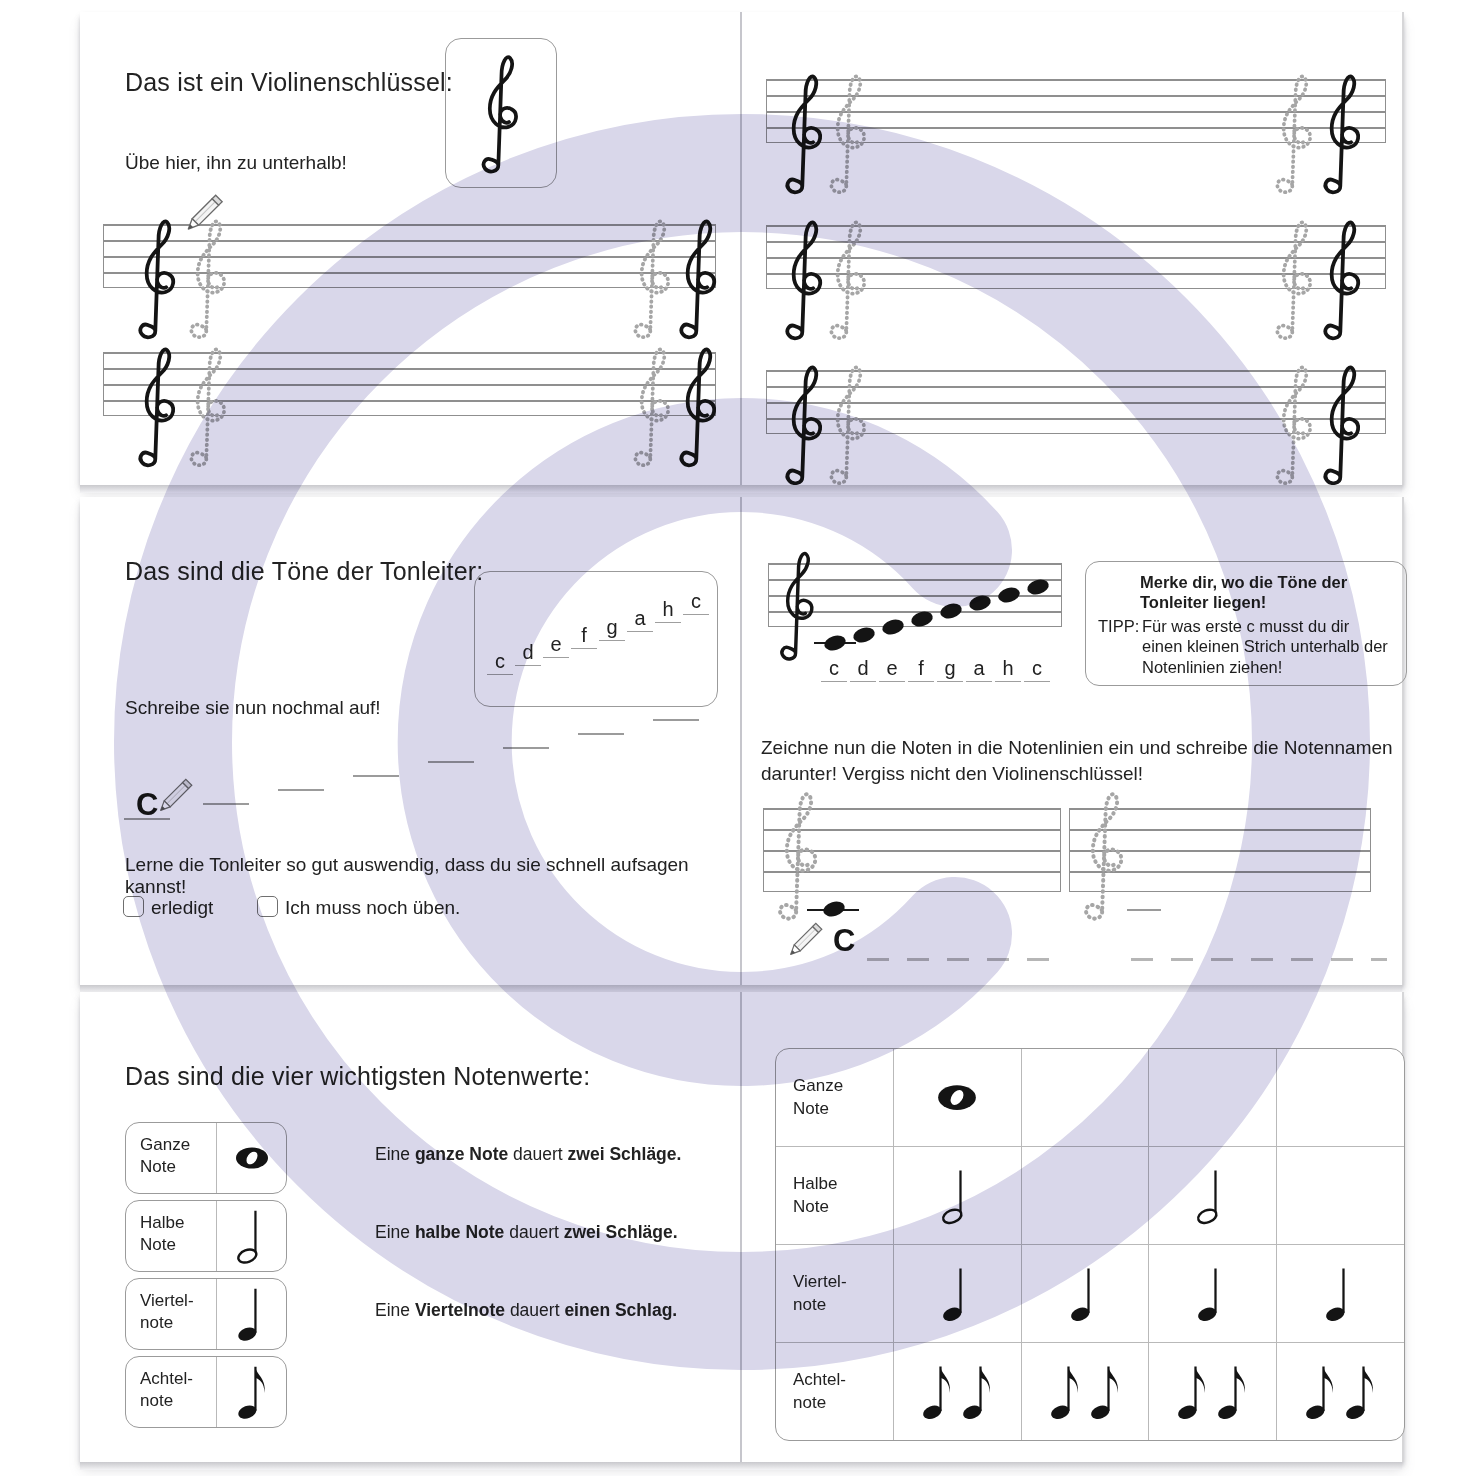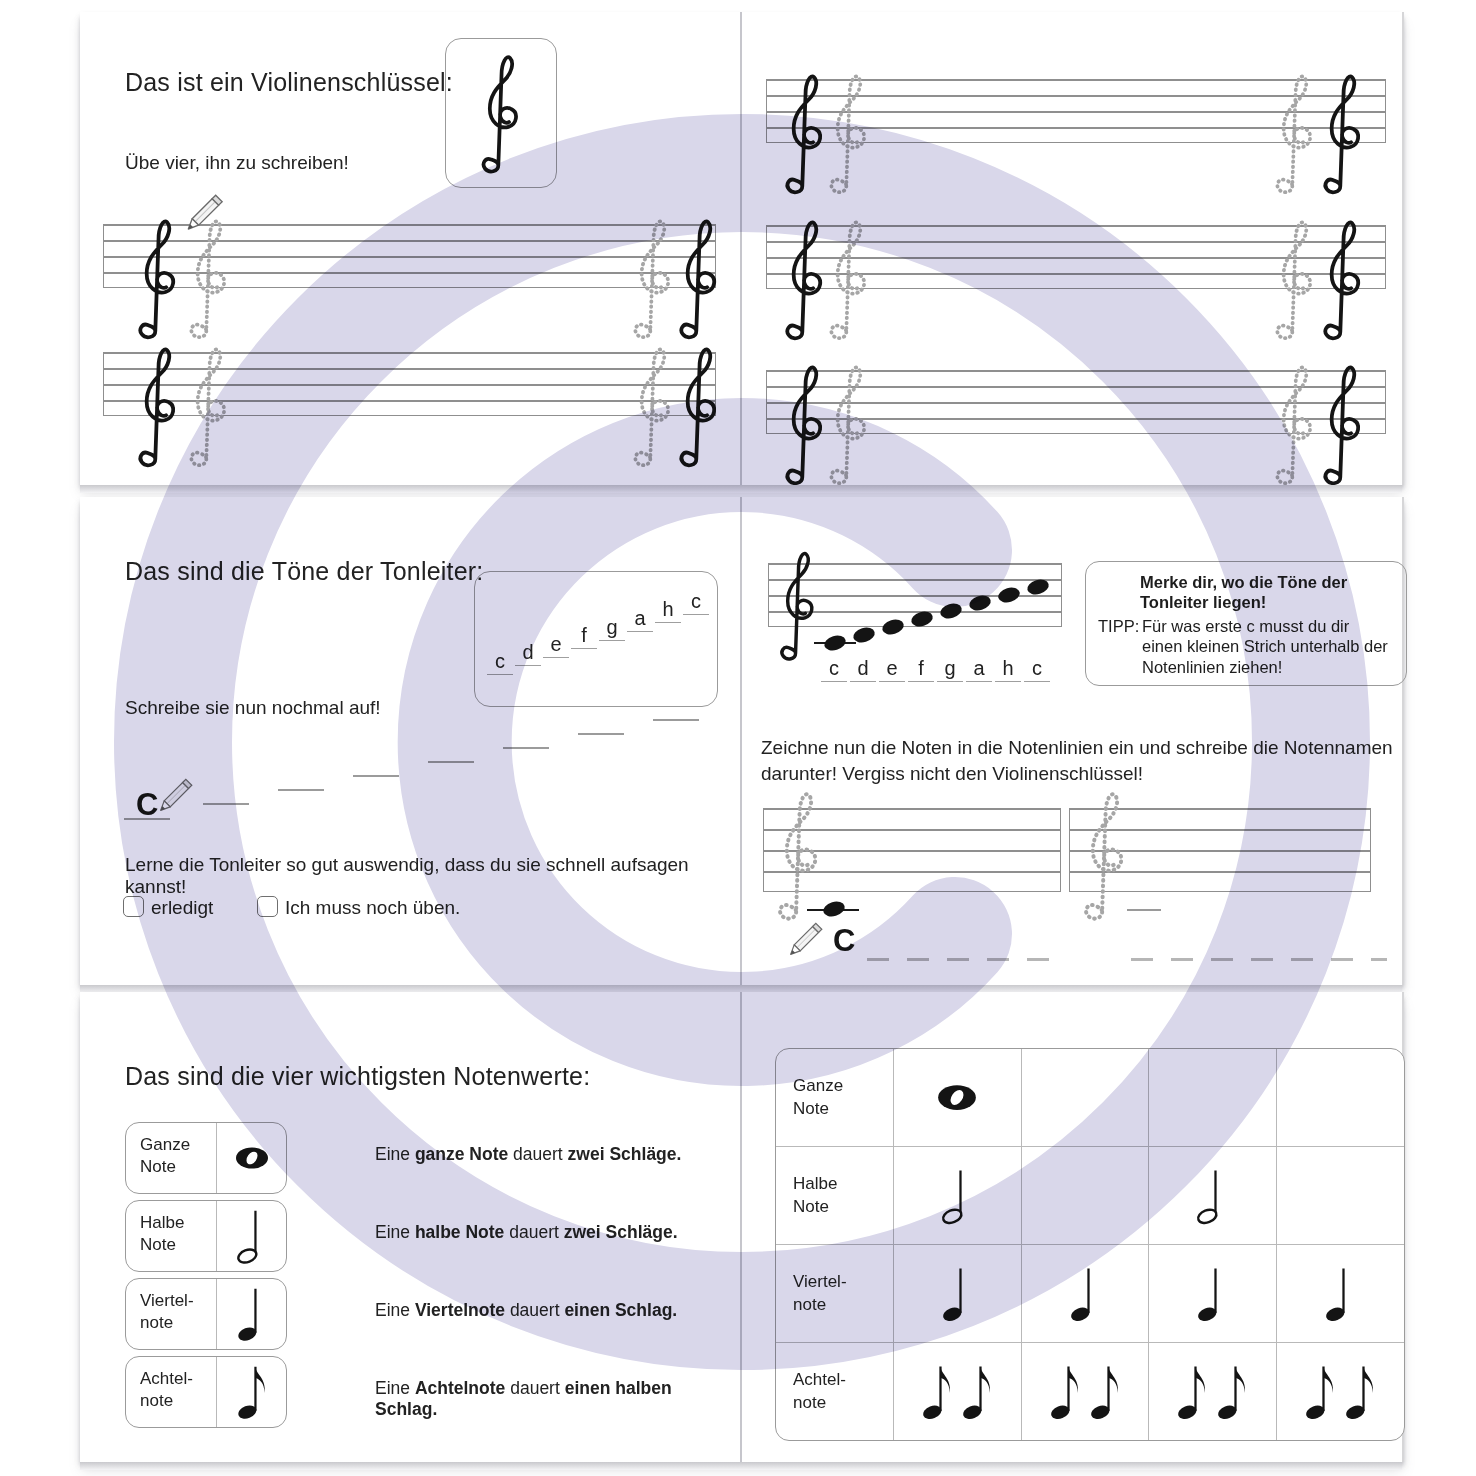--- a/index.html
+++ b/index.html
@@ -104,21 +104,21 @@
 <div id="stage">
 
   <div class="spread" id="s1" style="top:12px;height:473px;">
     <div class="page left">
       <div class="abs h1" style="left:45px;top:56px;">Das ist ein Violinenschlüssel:</div>
       <div class="roundbox" style="left:365px;top:26px;width:110px;height:148px;display:flex;align-items:center;justify-content:center;">
         <svg class="note" width="54" height="128">
             <use href="#sym-clef" width="54" height="128"></use>
           </svg>
       </div>
-      <div class="abs body-text" style="left:45px;top:140px;">Übe vier, ihn zu schreiben!</div>
+      <div class="abs body-text" style="left:45px;top:140px;">Übe hier, ihn zu unterhalb!</div>
       <svg class="pencil" style="left:100px;top:172px;" width="50" height="50">
           <use href="#sym-pencil" width="50" height="50"></use>
         </svg>
       <div class="staff" style="left:23px;top:212px;width:611px;height:64px;">
           <div class="sl" style="bottom: 0px;"></div>
           <div class="sl" style="top: 75%;"></div>
           <div class="sl" style="top: 50%;"></div>
           <div class="sl" style="top: 25%;"></div>
           <div class="sl" style="top: 0%;"></div>
         <svg class="clef" style="left:27px;top:-11px;" width="54" height="130">
@@ -372,21 +372,20 @@
               <div class="nv-label">
                 <div>Achtel-</div>
                 <div>note</div>
               </div>
               <div class="nv-sym">
                 <svg width="34" height="56" class="note">
                   <use href="#sym-eighth" x="0" width="34" height="56"></use>
                 </svg>
               </div>
             </div>
-            <div class="nv-desc"><span>Eine </span><span class="b">Achtelnote</span><span> dauert </span><span class="b">einen halben Schlag.</span></div>
           </div>
         </div>
     </div>
     <div class="page right">
       <div id="notes-table" style="left:34px;top:56px;width:628px;">
           <div class="tcell lab">
             <div>Ganze</div>
             <div>Note</div>
           </div>
           <div class="tcell">

